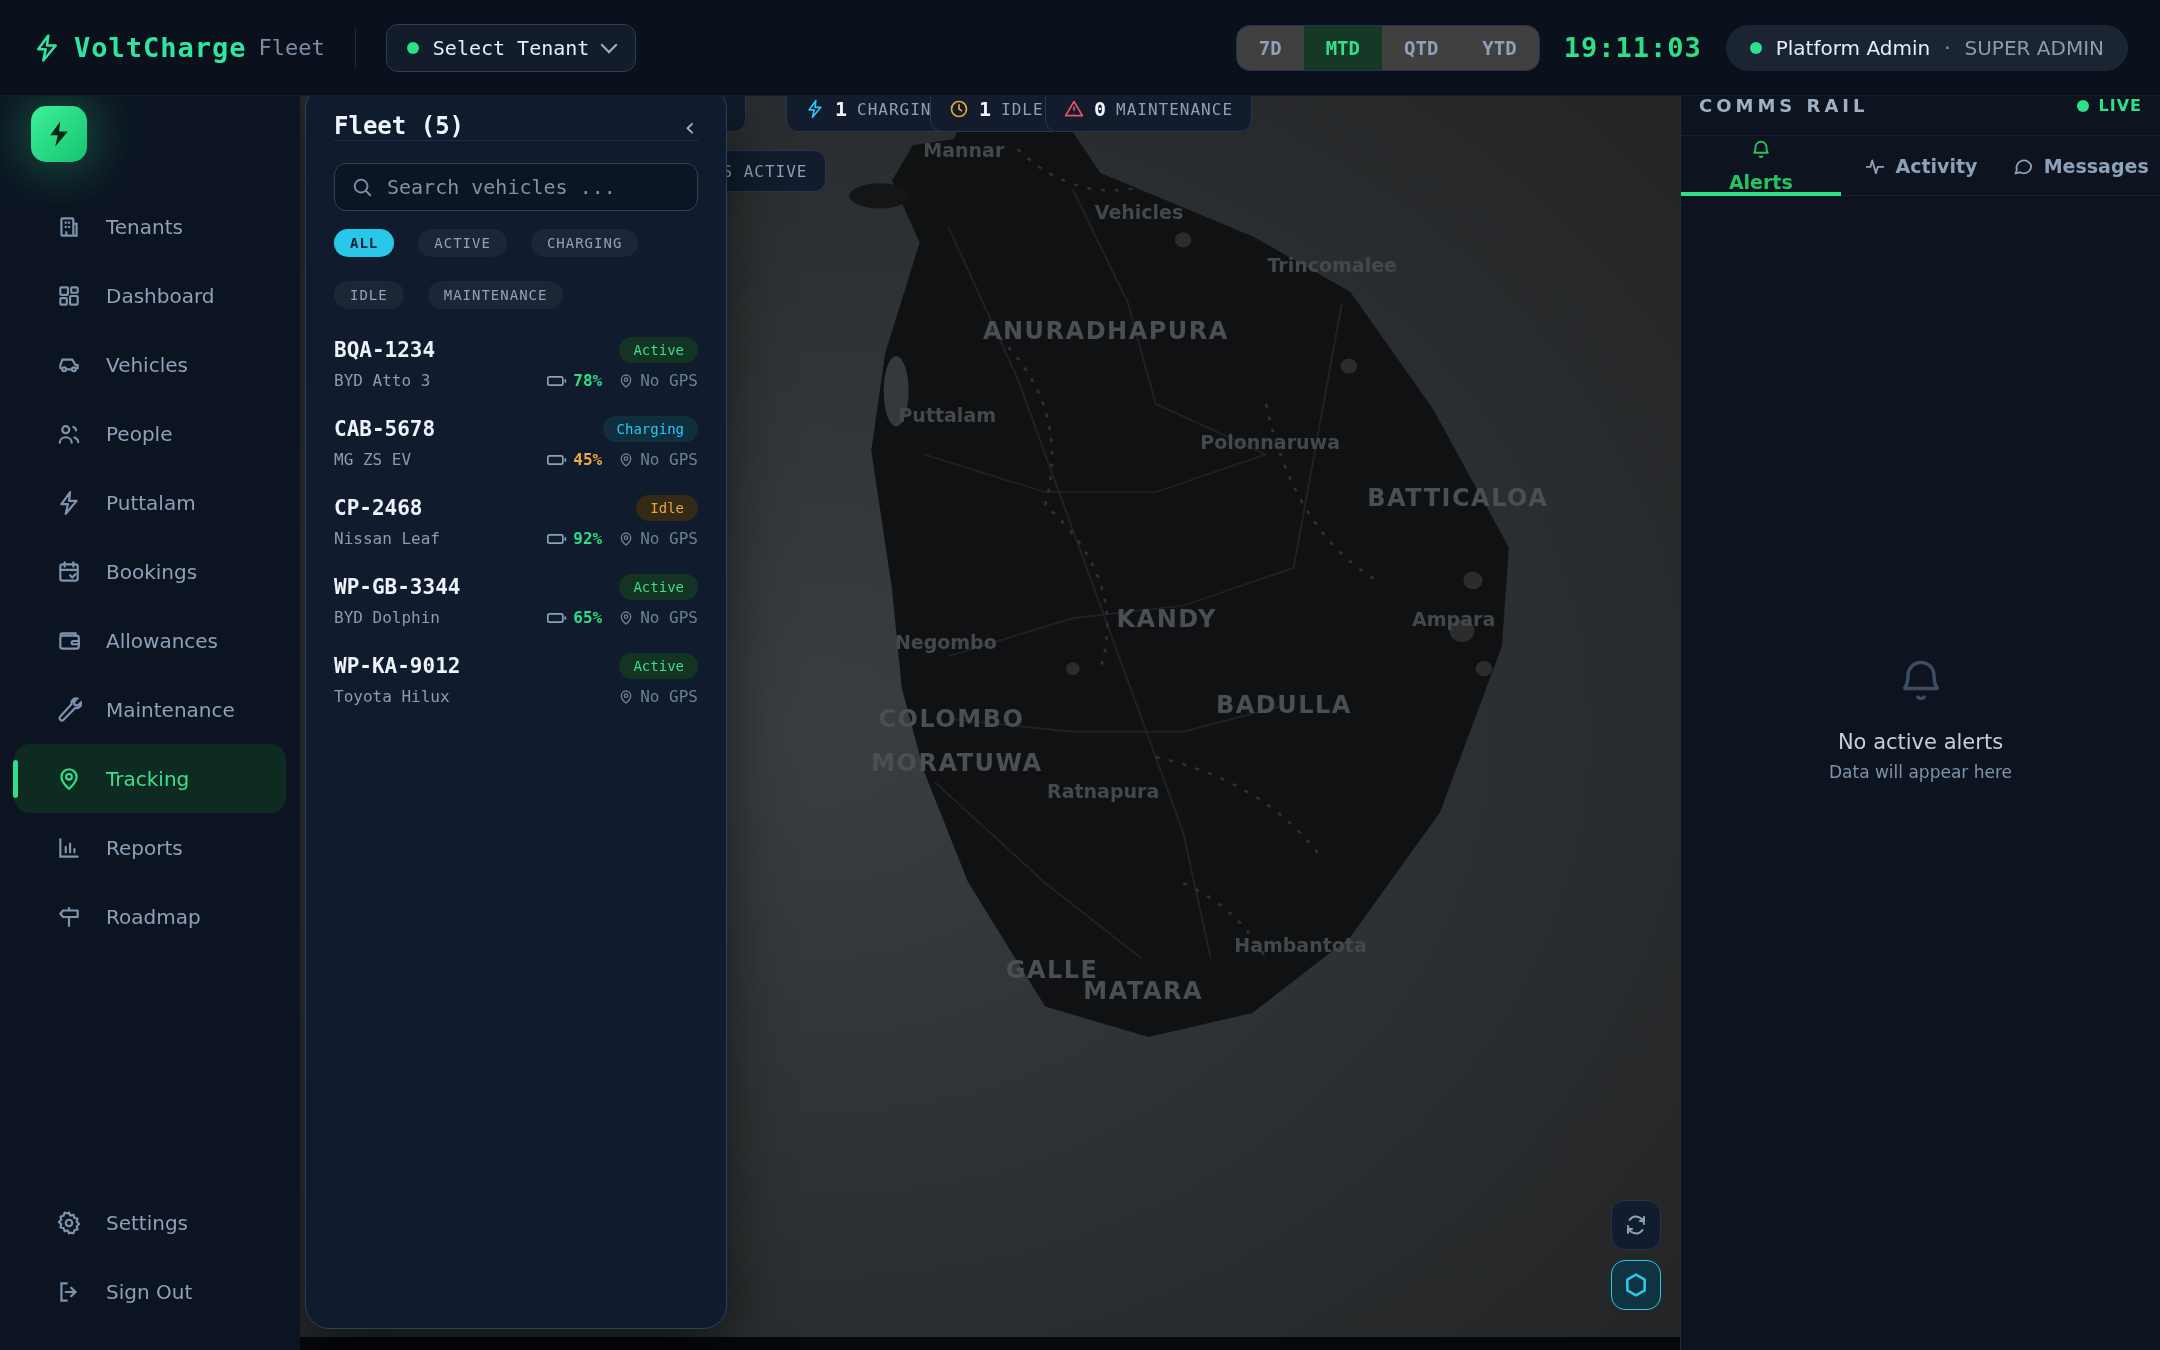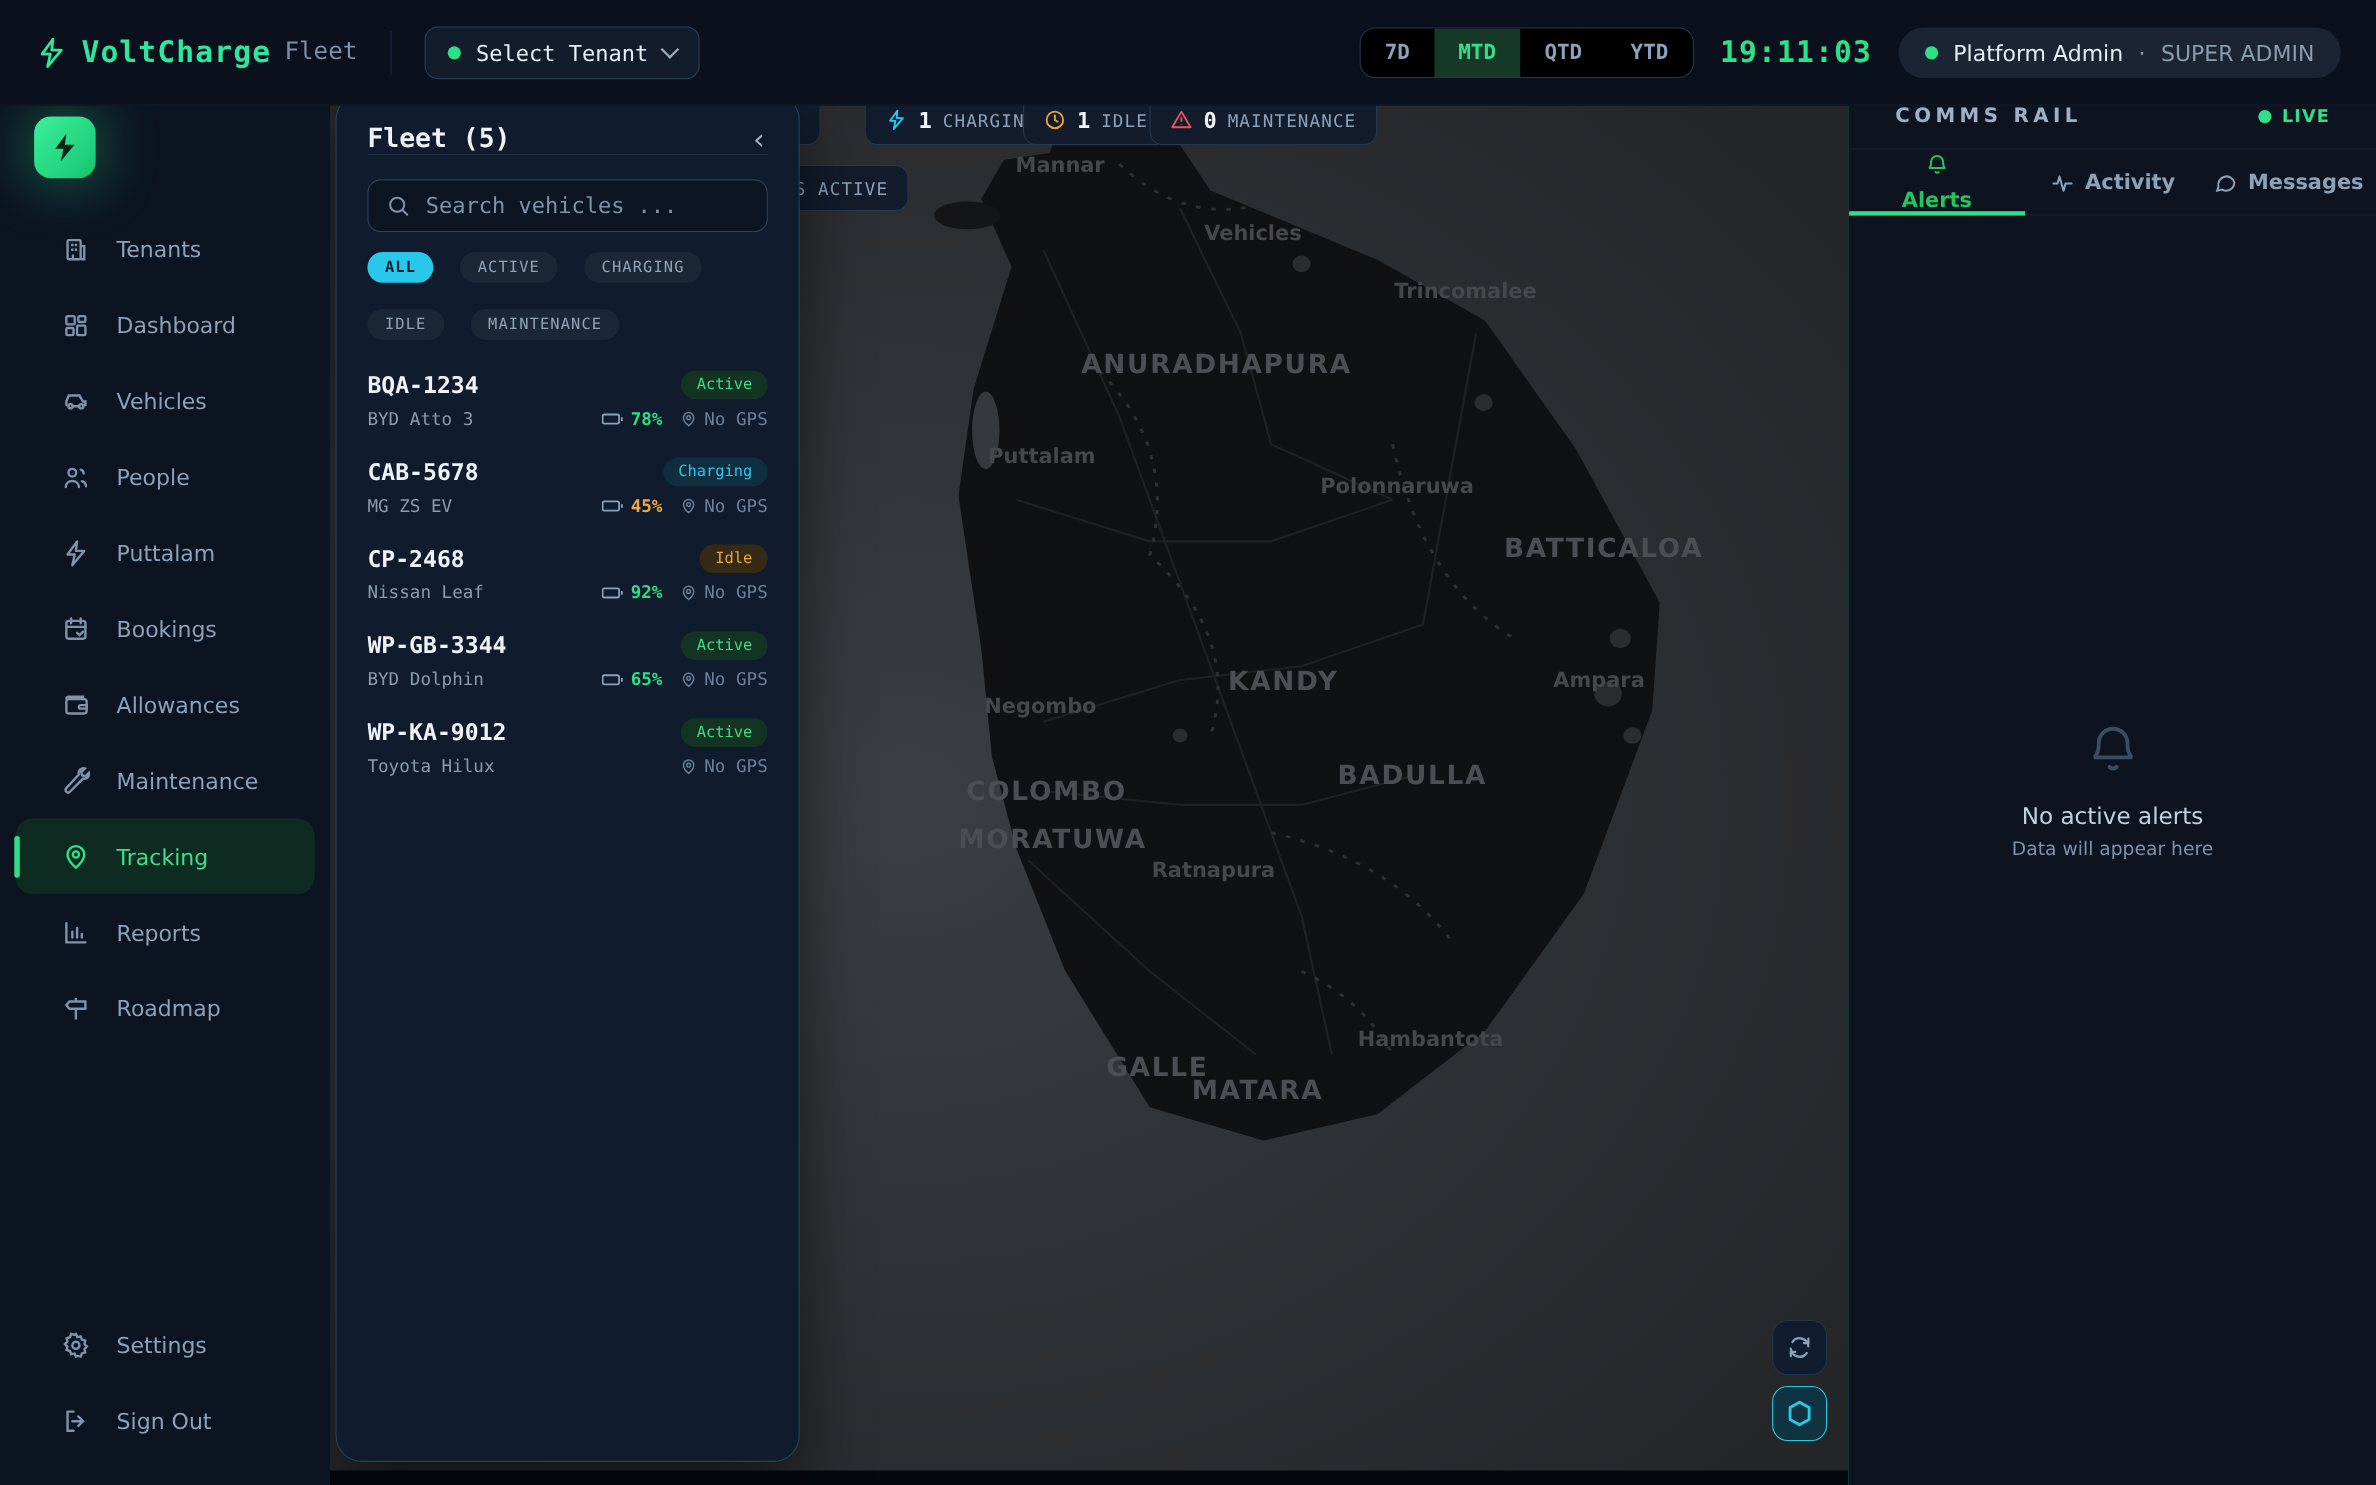--- a/index.html
+++ b/index.html
@@ -15,21 +15,21 @@
   .brand-name { font-family:"DejaVu Sans Mono",monospace; font-weight:bold; font-size:27px; color:#2ee6a0; letter-spacing:1px; }
   .brand-suffix { font-family:"DejaVu Sans Mono",monospace; font-size:22px; color:#7d8fa5; }
   .topbar-divider { width:1px; height:40px; background:#1d2940; margin:0 6px; }
   .tenant-pill { display:flex; align-items:center; gap:14px; height:48px; padding:0 20px;
     background:#121c2b; border:1px solid #2c3e55; border-radius:12px; cursor:pointer; }
   .dot-green { width:12px; height:12px; border-radius:50%; background:#2ee087; }
   .tenant-pill .label { font-family:"DejaVu Sans Mono",monospace; font-size:20px; color:#e7eef6; }
   .chevron-down { width:12px; height:12px; border-right:2px solid #9fb0c3; border-bottom:2px solid #9fb0c3;
     transform:rotate(45deg); margin-top:-5px; }
   .topbar-spacer { flex:1; }
-  .range-group { display:flex; height:46px; border:1px solid #27354a; border-radius:14px; overflow:hidden; background:#000000; }
+  .range-group { display:flex; height:46px; border:1px solid #27354a; border-radius:14px; overflow:hidden; background:#404040; }
   .range-btn { font-family:"DejaVu Sans Mono",monospace; font-size:19px; font-weight:bold; color:#8da1b8;
     padding:0 22px; display:flex; align-items:center; cursor:pointer; }
   .range-btn.active { background:#153827; color:#35e08c; }
   .clock { font-family:"DejaVu Sans Mono",monospace; font-size:27px; font-weight:bold; color:#2ee087; letter-spacing:1px; }
   .admin-pill { display:flex; align-items:center; gap:14px; height:46px; padding:0 24px;
     background:#1b2433; border-radius:999px; }
   .admin-pill .name { font-size:20px; color:#e6edf5; }
   .admin-pill .role { font-size:20px; color:#8a9cb0; }
 
   
@@ -102,21 +102,21 @@
   .meta { display:flex; gap:16px; }
   .battery { display:flex; align-items:center; gap:6px; font-family:"DejaVu Sans Mono",monospace; font-size:16px; font-weight:bold; }
   .battery.good { color:#2edd84; }
   .battery.mid { color:#ecaa3f; }
   .battery svg { color:#8da1b8; }
   .gps { display:flex; align-items:center; gap:6px; font-family:"DejaVu Sans Mono",monospace; font-size:16px; color:#6d8098; }
 
   
   .comms { width:480px; height:100%; background:#0d1420; border-left:1px solid #143039; flex-shrink:0;
     display:flex; flex-direction:column; }
-  .comms-header { height:60px; display:flex; align-items:center; justify-content:space-between; padding:0 42px;
+  .comms-header { height:60px; display:flex; align-items:center; justify-content:space-between; padding:0 18px;
     border-bottom:1px solid #16202e; }
   .comms-title { font-size:18px; font-weight:bold; color:#9fb0c4; letter-spacing:4px; }
   .live { display:flex; align-items:center; gap:10px; font-size:16px; font-weight:bold; color:#2ee087; letter-spacing:1px; }
   .comms-tabs { height:60px; display:flex; border-bottom:1px solid #16202e; }
   .tab { flex:1; display:flex; align-items:center; justify-content:center; gap:10px; font-size:19px; font-weight:bold;
     color:#8da1b8; cursor:pointer; position:relative; }
   .tab.active { color:#22c55e;flex-direction:column; }
   .tab.active::after { content:""; position:absolute; left:0; right:0; bottom:-1px; height:4px; background:#2ee087; }
   .empty-state { margin-top:460px; display:flex; flex-direction:column; align-items:center; gap:8px; }
   .empty-state svg { color:#3c4c61; margin-bottom:14px; }

